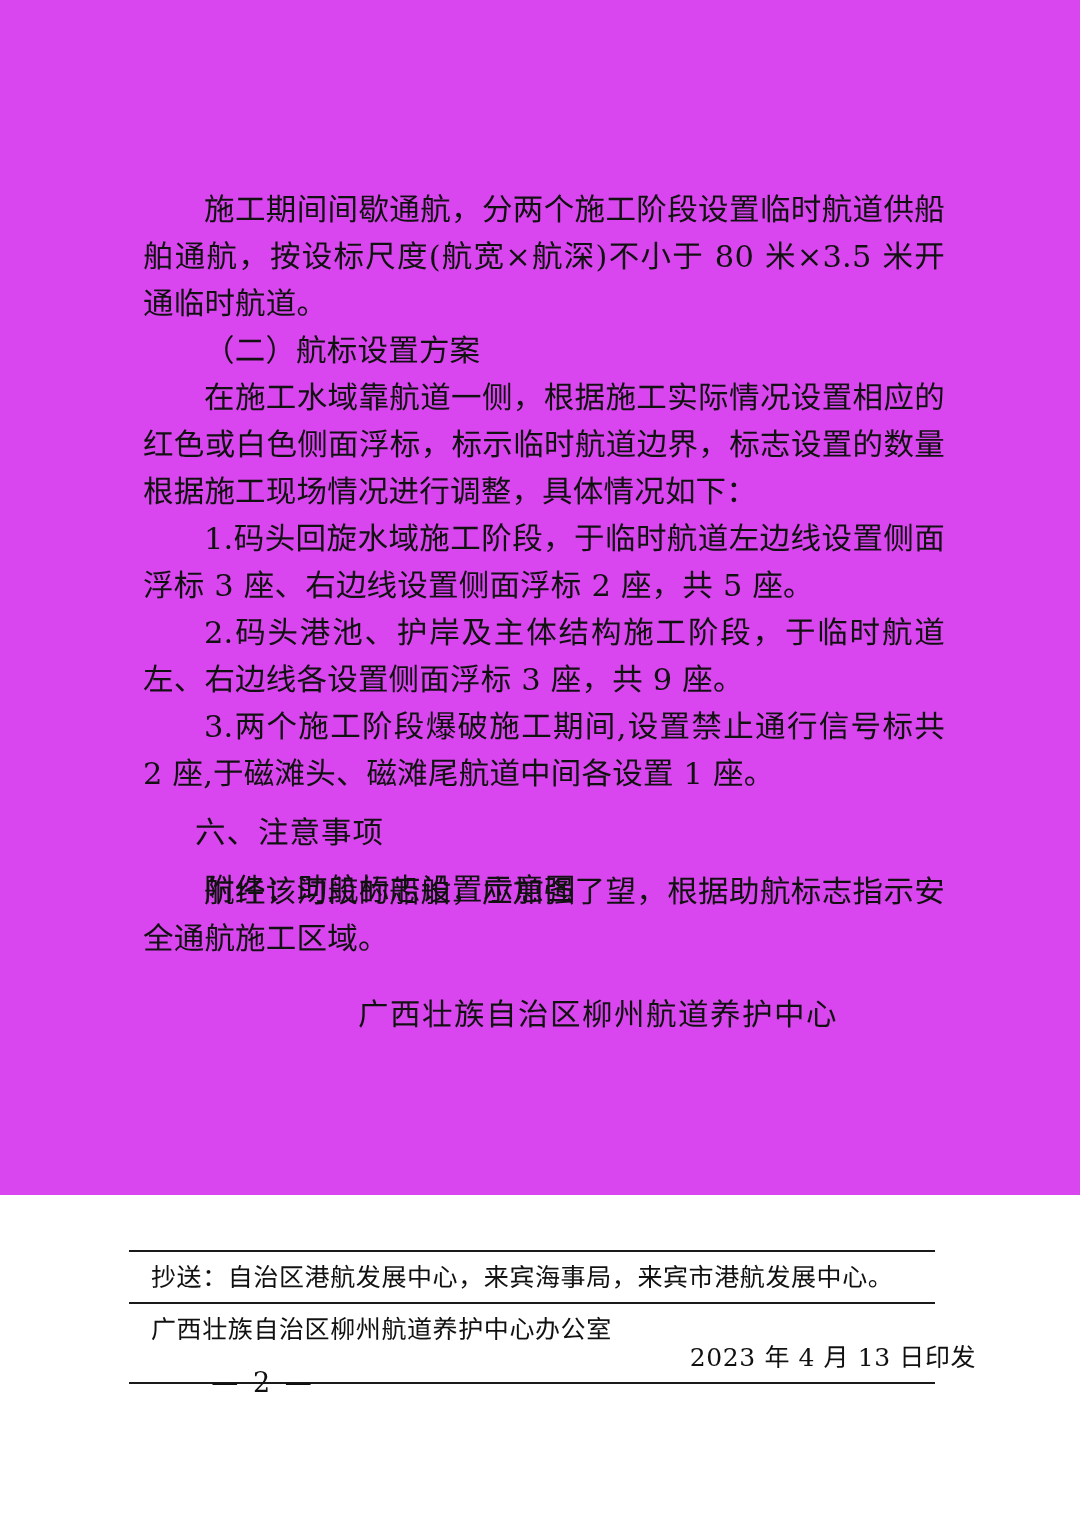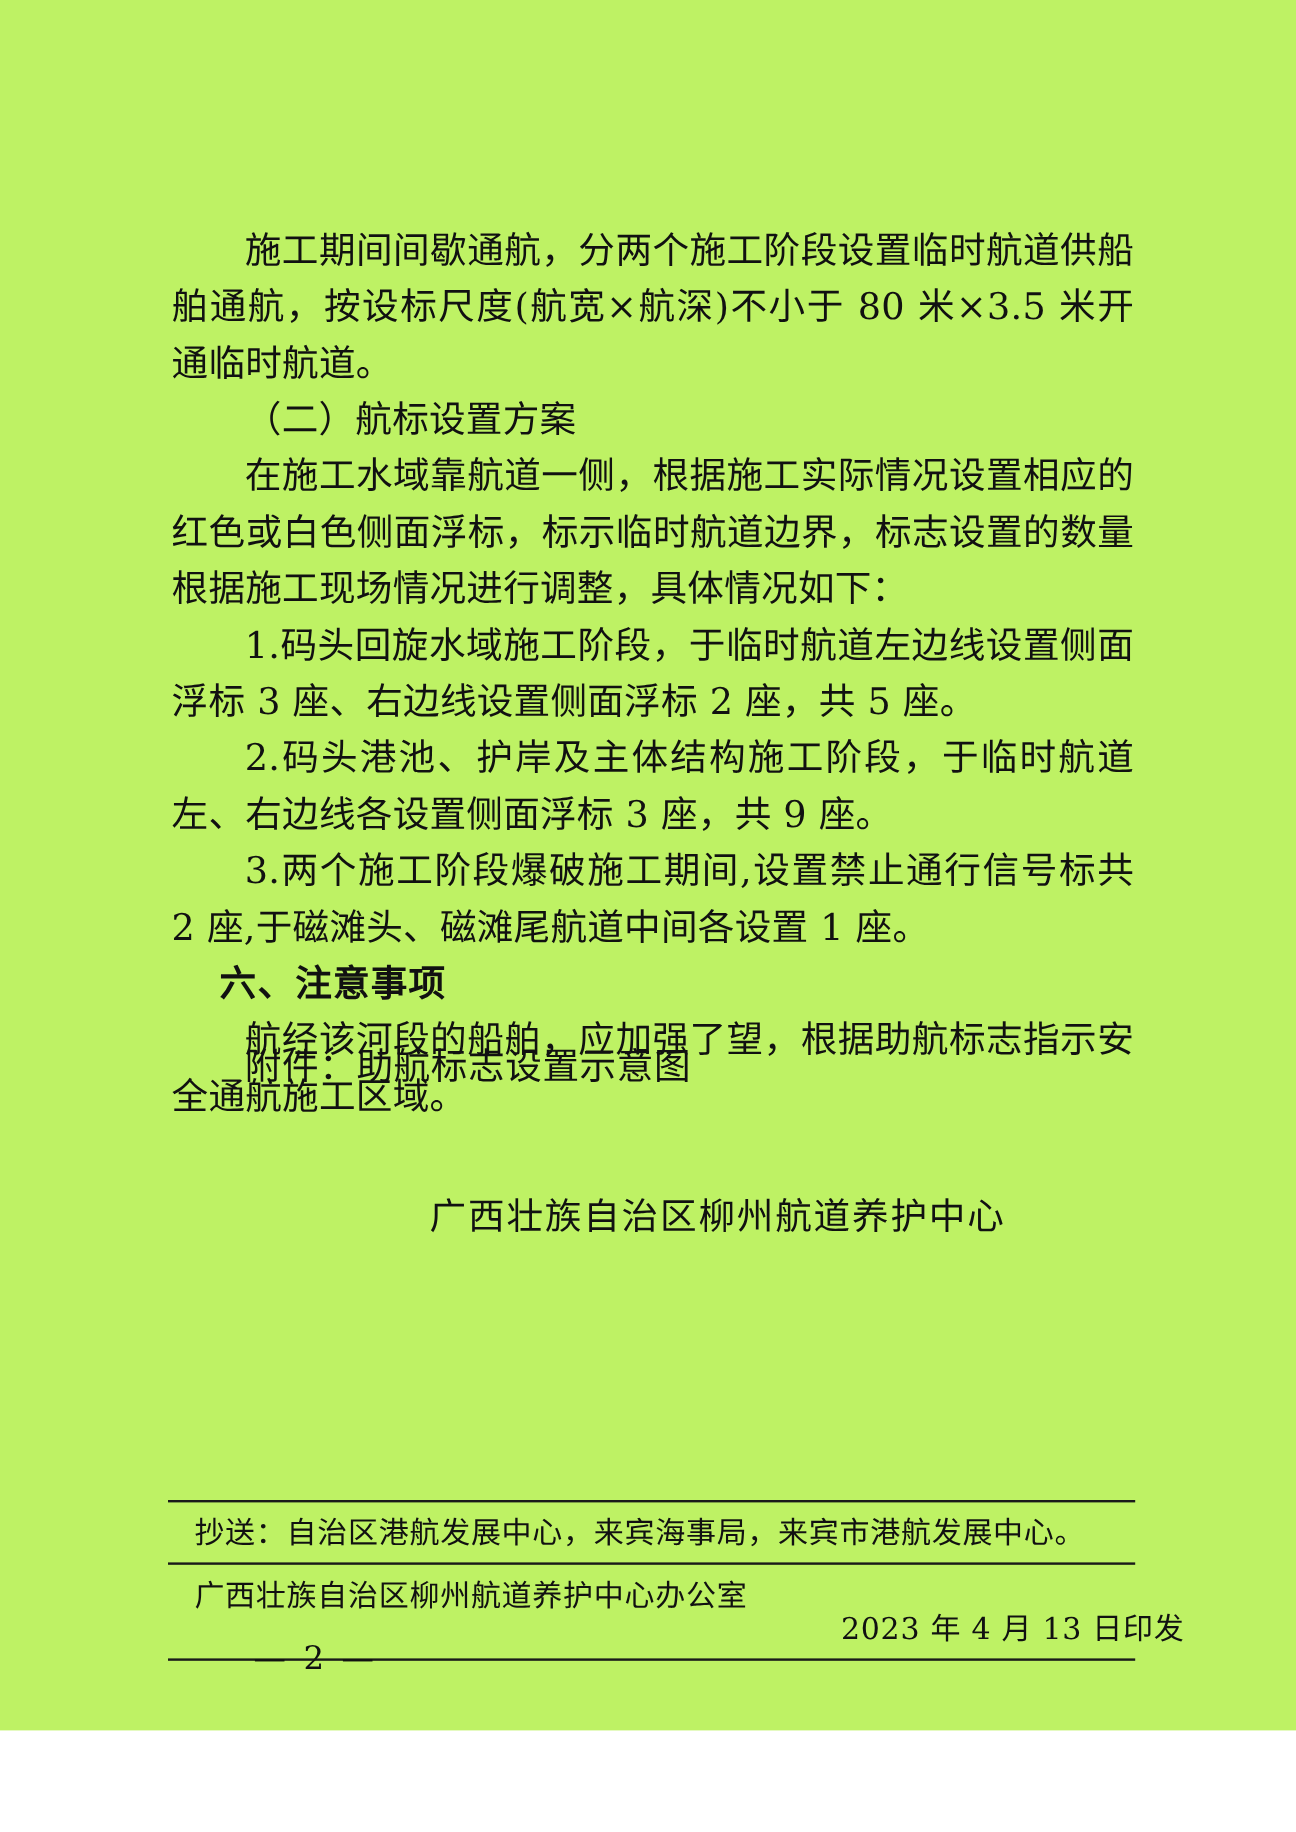--- a/index.html
+++ b/index.html
@@ -15,22 +15,22 @@
     font-family: "DejaVu Serif", "Liberation Serif", serif;
     color: #111111;
     overflow: hidden;
   }
 
   #page {
     position: absolute;
     left: 0;
     top: 0;
     width: 1080px;
-    height: 1442px;
-    background: #bef264;
+    height: 1195px;
+    background: #d946ef;
   }
 
   
   .body-area {
     position: absolute;
     left: 143px;
     top: 186px;
     width: 802px;
   }
 
@@ -49,24 +49,24 @@
     font-size: 30.5px;
     line-height: 47px;
     margin: 0;
     text-indent: 61px;
     letter-spacing: 0.2px;
   }
 
   .section-head {
     font-size: 30.5px;
     line-height: 47px;
-    margin: 0;
+    margin: 12px;
     text-indent: 40px;
     font-family: "DejaVu Sans", "Liberation Sans", sans-serif;
-    font-weight: 700;
+    font-weight: 400;
     letter-spacing: 1px;
   }
 
   .attach {
     position: absolute;
     left: 143px;
     top: 866px;
     font-size: 30.5px;
     line-height: 47px;
     text-indent: 61px;
@@ -91,21 +91,21 @@
   .sign-date {
     font-size: 30.5px;
     line-height: 44px;
     letter-spacing: 1.5px;
     padding-left: 104px;
   }
 
   
   .footer {
     position: absolute;
-    left: 140px;
+    left: 129px;
     top: 1250px;
     width: 806px;
   }
   .rule {
     width: 100%;
     height: 0;
     border-top: 2.5px solid #1a1a1a;
   }
   .rule.thin { border-top-width: 2px; }
   .foot-row {

